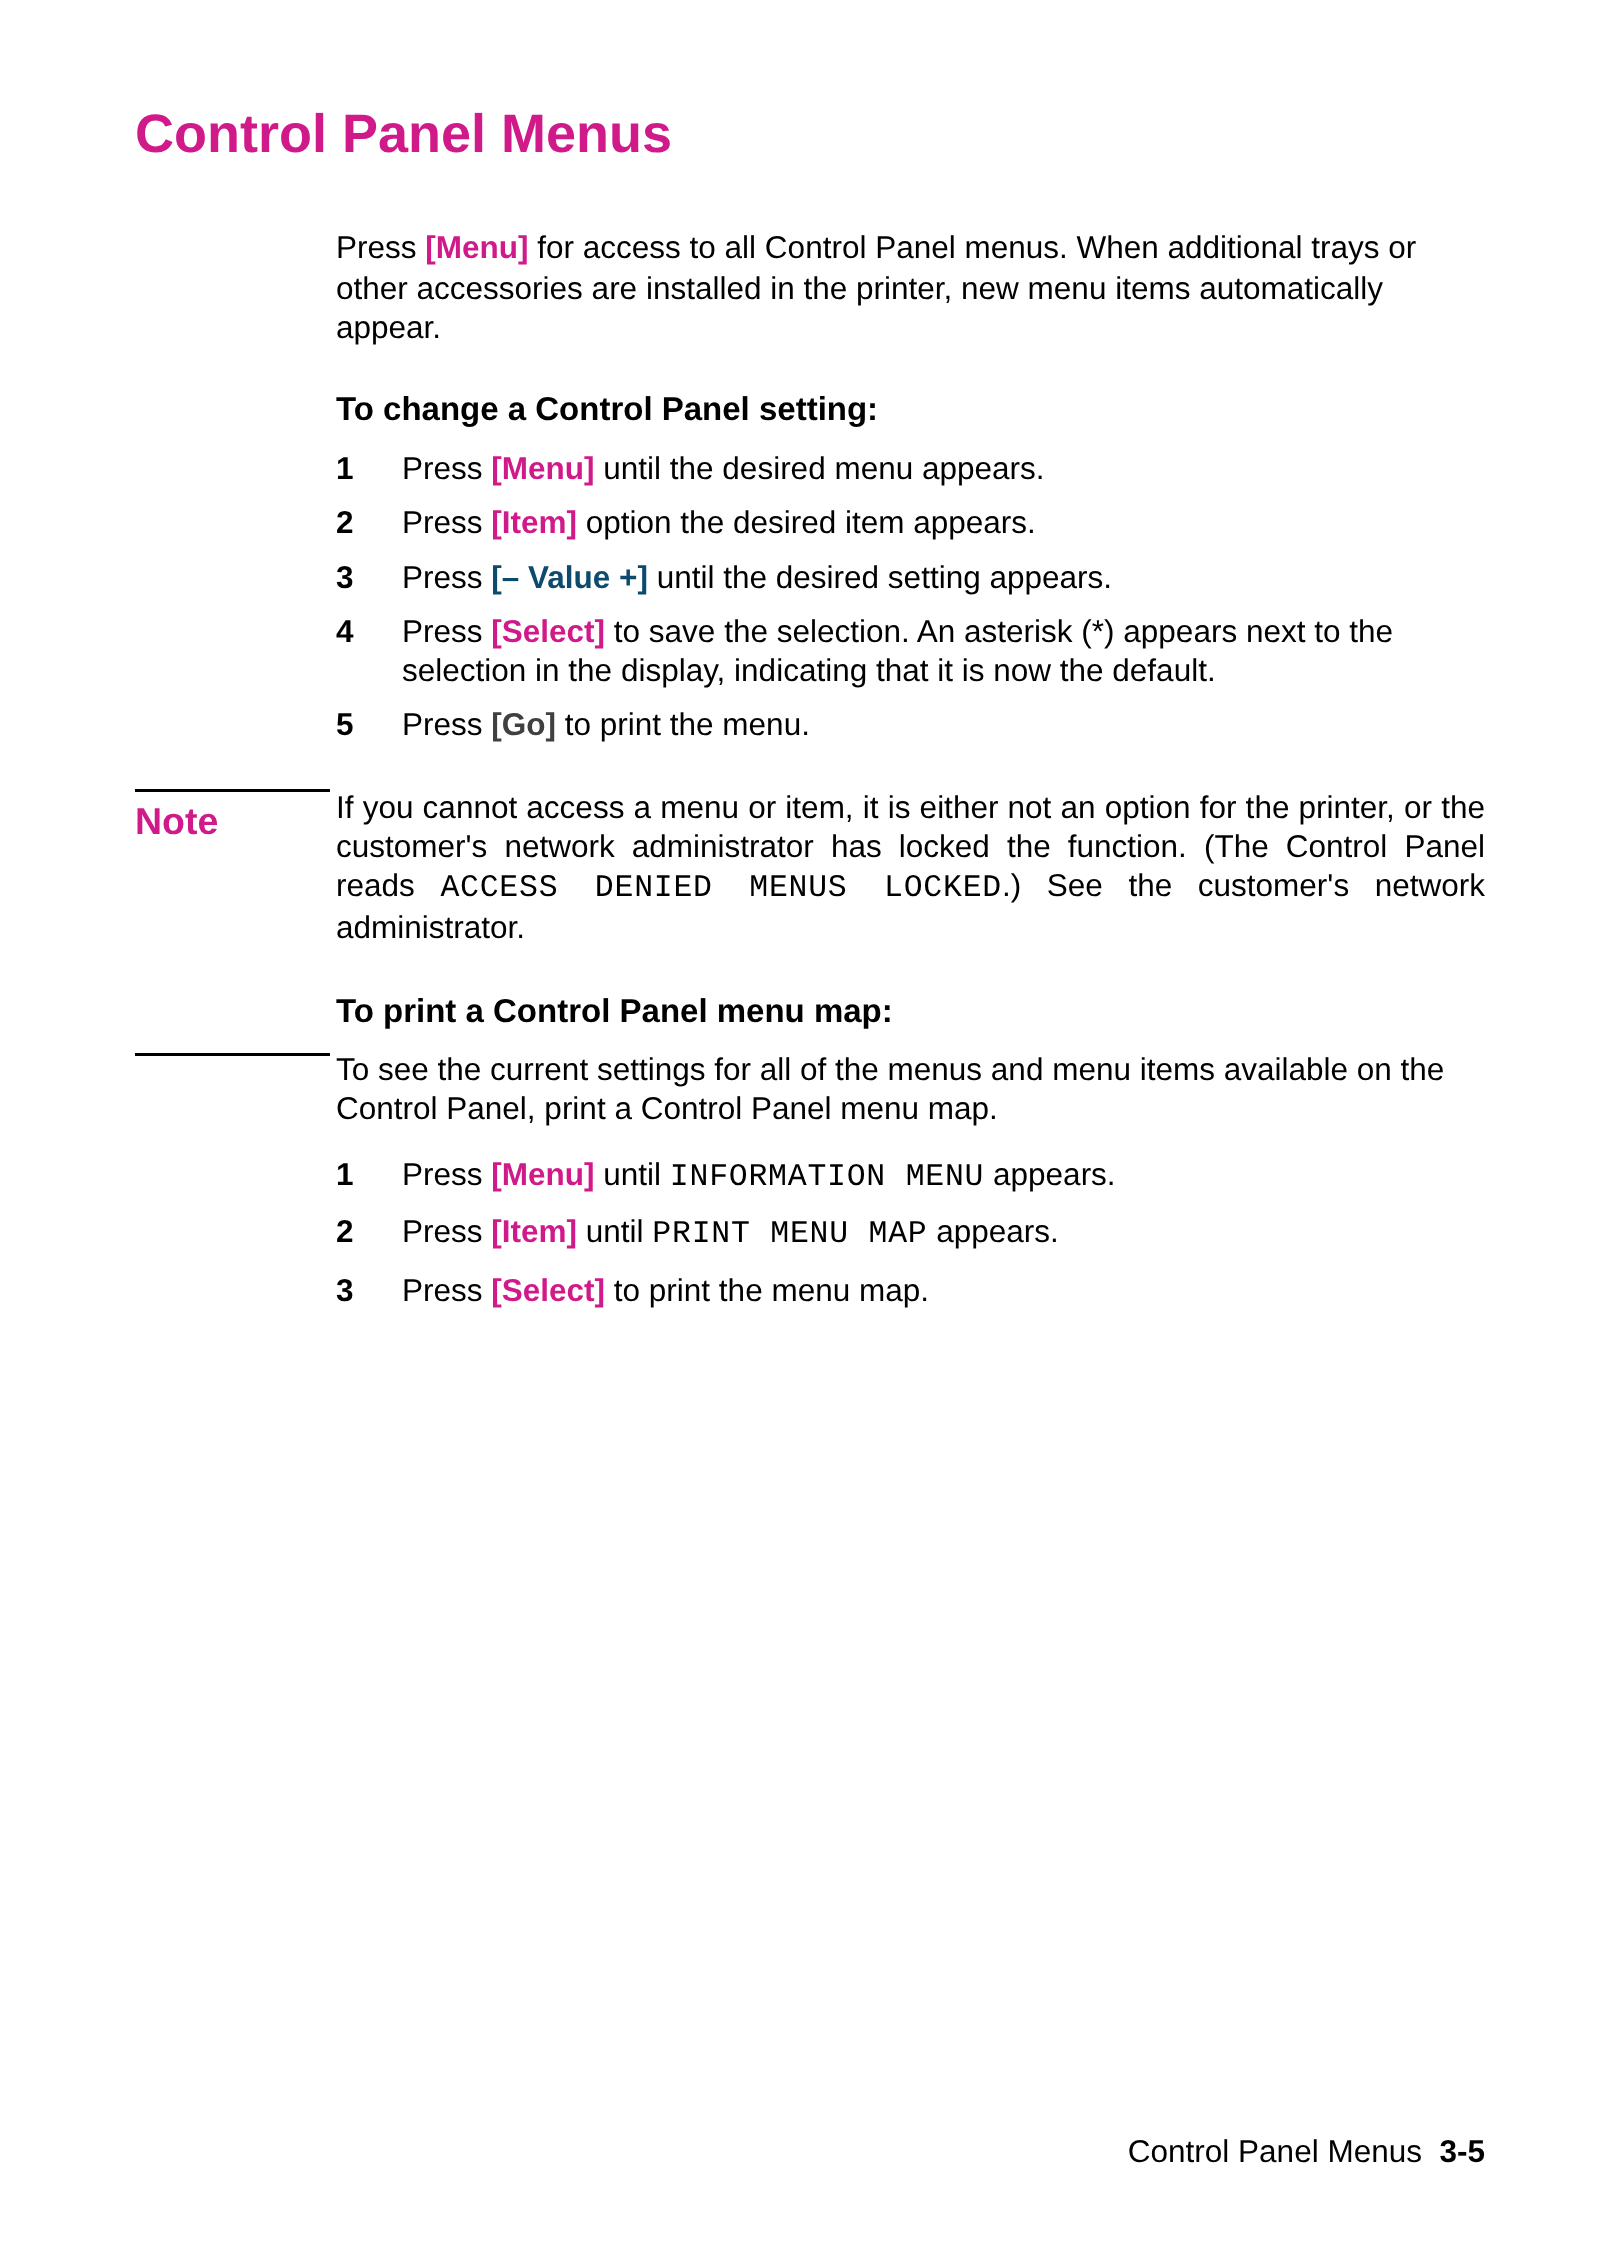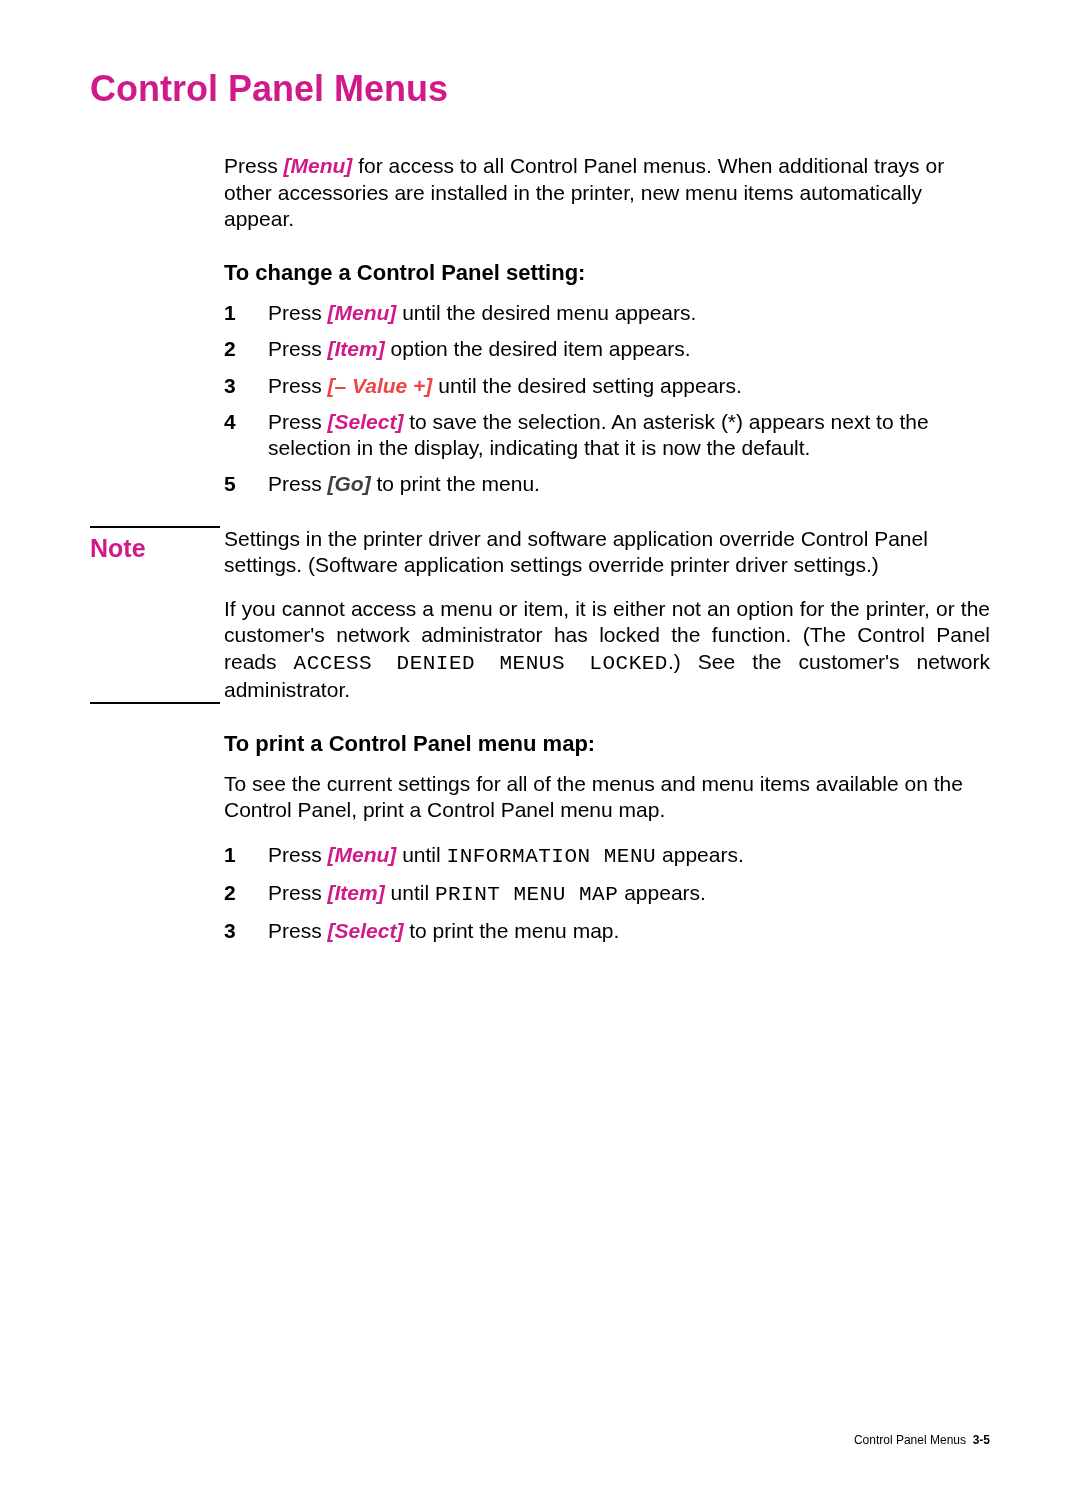--- a/index.html
+++ b/index.html
@@ -57,21 +57,20 @@
     position: absolute;
     left: 0;
     top: 0;
     font-weight: bold;
     width: 28px;
     text-align: left;
   }
   .key {
     color: #d11a8a;
     font-weight: bold;
-    font-style: italic;
   }
   .mono {
     font-family: "Courier New", Courier, monospace;
     letter-spacing: 0.5px;
   }
   .note-block {
     position: relative;
     margin-top: 28px;
     margin-bottom: 8px;
   }
@@ -92,21 +91,21 @@
   }
   .note-rule-top { top: 0; }
   .note-rule-bottom { }
   .note-body {
     margin-left: 134px;
   }
   .footer {
     position: absolute;
     bottom: 48px;
     right: 90px;
-    font-size: 12px;
+    font-size: 21px;
   }
   .footer .pg {
     font-weight: bold;
   }
 </style>
 </head>
 <body>
 
 <div class="page">
 
@@ -124,38 +123,37 @@
       <li>
         <span class="num">1</span>
         <span>Press </span><span class="key" style="color: rgb(209, 26, 138);">[Menu]</span><span> until the desired menu appears.</span>
       </li>
       <li>
         <span class="num">2</span>
         <span>Press </span><span class="key" style="color: rgb(209, 26, 138);">[Item]</span><span> option the desired item appears.</span>
       </li>
       <li>
         <span class="num">3</span>
-        <span>Press </span><span class="key" style="color: #ef4444;">[– Value +]</span><span> until the desired setting appears.</span>
+        <span>Press </span><span class="key" style="color: #0c4a6e;">[– Value +]</span><span> until the desired setting appears.</span>
       </li>
       <li>
         <span class="num">4</span>
         <span>Press </span><span class="key" style="color: rgb(209, 26, 138);">[Select]</span><span> to save the selection. An asterisk (*) appears next to the selection in the display, indicating that it is now the default.</span>
       </li>
       <li>
         <span class="num">5</span>
         <span>Press </span><span class="key" style="color: #404040;">[Go]</span><span> to print the menu.</span>
       </li>
     </ol>
   </div>
 
   <div class="note-block">
     <div class="note-rule-top"></div>
     <div class="note-label" style="color: rgb(209, 26, 138);">Note</div>
     <div class="note-body">
-      <p class="body">Settings in the printer driver and software application override Control Panel settings. (Software application settings override printer driver settings.)</p>
       <p class="body" style="text-align:justify;">
         <span>If you cannot access a menu or item, it is either not an option for the printer, or the customer's network administrator has locked the function. (The Control Panel reads </span><span class="mono">ACCESS DENIED MENUS LOCKED</span><span>.) See the customer's network administrator.</span>
       </p>
     </div>
     <div class="note-rule-bottom" id="note-bottom-rule" style="top: 176px;"></div>
   </div>
 
   <div class="content-col">
 
     <h2 class="sub">To print a Control Panel menu map:</h2>

